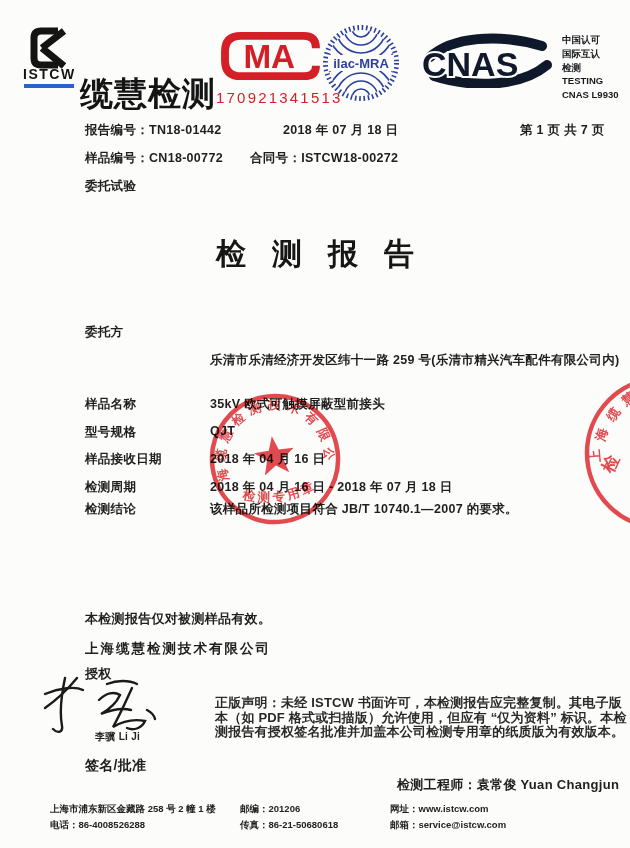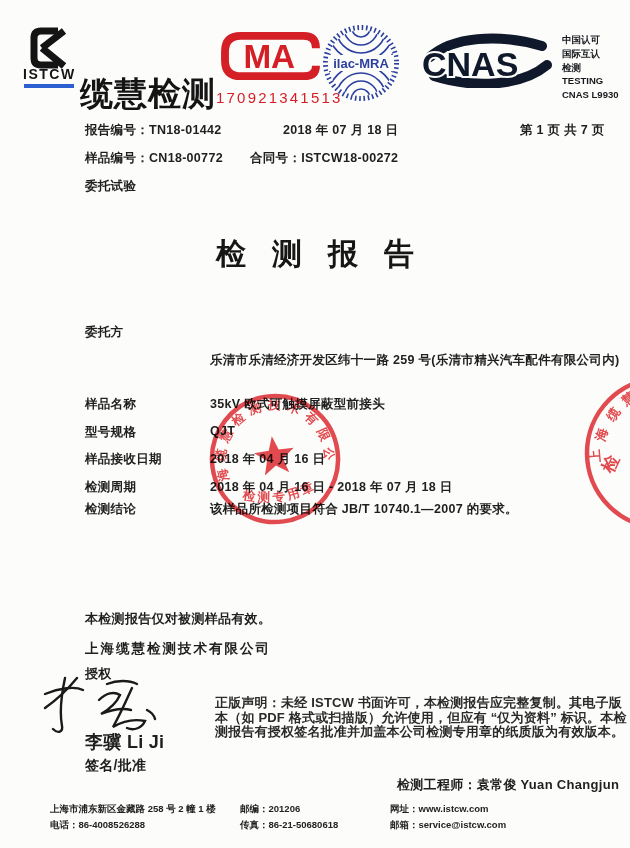--- a/index.html
+++ b/index.html
@@ -145,21 +145,21 @@
       <path d="M30 6 C27 20 24 38 27 54 C28 60 23 62 18 57"></path>
       <path d="M10 22 C24 16 40 14 48 18"></path>
       <path d="M42 6 C33 17 20 29 10 36"></path>
       <path d="M64 28 C71 21 79 19 85 23 C81 32 73 38 66 42 C76 38 88 36 96 38"></path>
       <path d="M72 12 C82 8 94 8 102 12"></path>
       <path d="M97 16 C91 29 85 43 78 55 C88 49 100 47 110 49 C107 56 99 59 92 56"></path>
       <path d="M112 38 C116 40 119 43 120 47"></path>
     </g>
   </svg>
 
-  <div class="abs txt" style="left:50px;top:730px;font-size:18px">李骥 Li Ji</div>
+  <div class="abs txt" style="left:60px;top:730px;font-size:10px">李骥 Li Ji</div>
   <div class="abs txt" style="left:50px;top:757px;font-size:14px">签名/批准</div>
 
   <div class="abs disclaimer">正版声明：未经 ISTCW 书面许可，本检测报告应完整复制。其电子版本（如 PDF 格式或扫描版）允许使用，但应有 “仅为资料” 标识。本检测报告有授权签名批准并加盖本公司检测专用章的纸质版为有效版本。</div>
 
   <div class="abs txt" style="left:362px;top:776px;font-size:13px">检测工程师：袁常俊 Yuan Changjun</div>
 
   <div class="abs foot" style="left:50px;top:803px">上海市浦东新区金藏路 258 号 2 幢 1 楼</div>
   <div class="abs foot" style="left:240px;top:803px">邮编：201206</div>
   <div class="abs foot" style="left:390px;top:803px">网址：www.istcw.com</div>
   <div class="abs foot" style="left:50px;top:819px">电话：86-4008526288</div>

